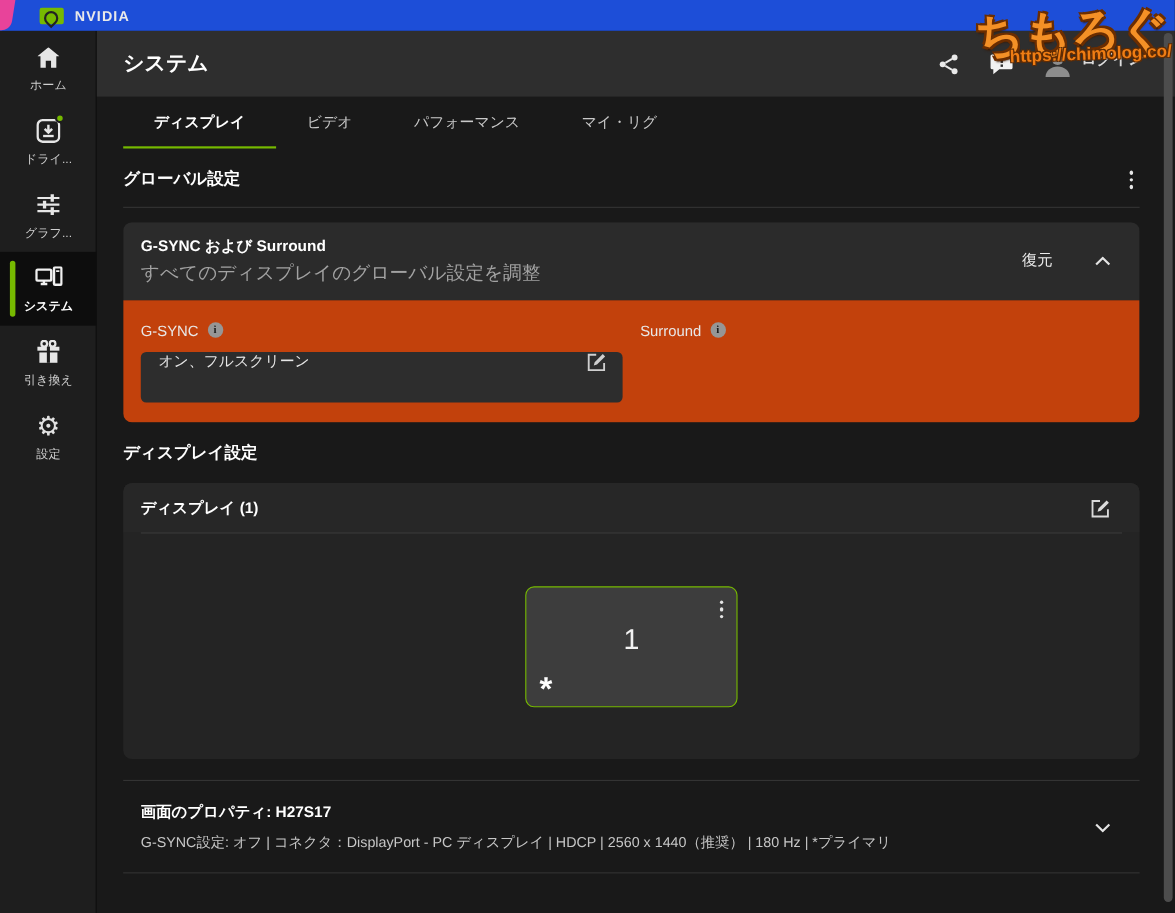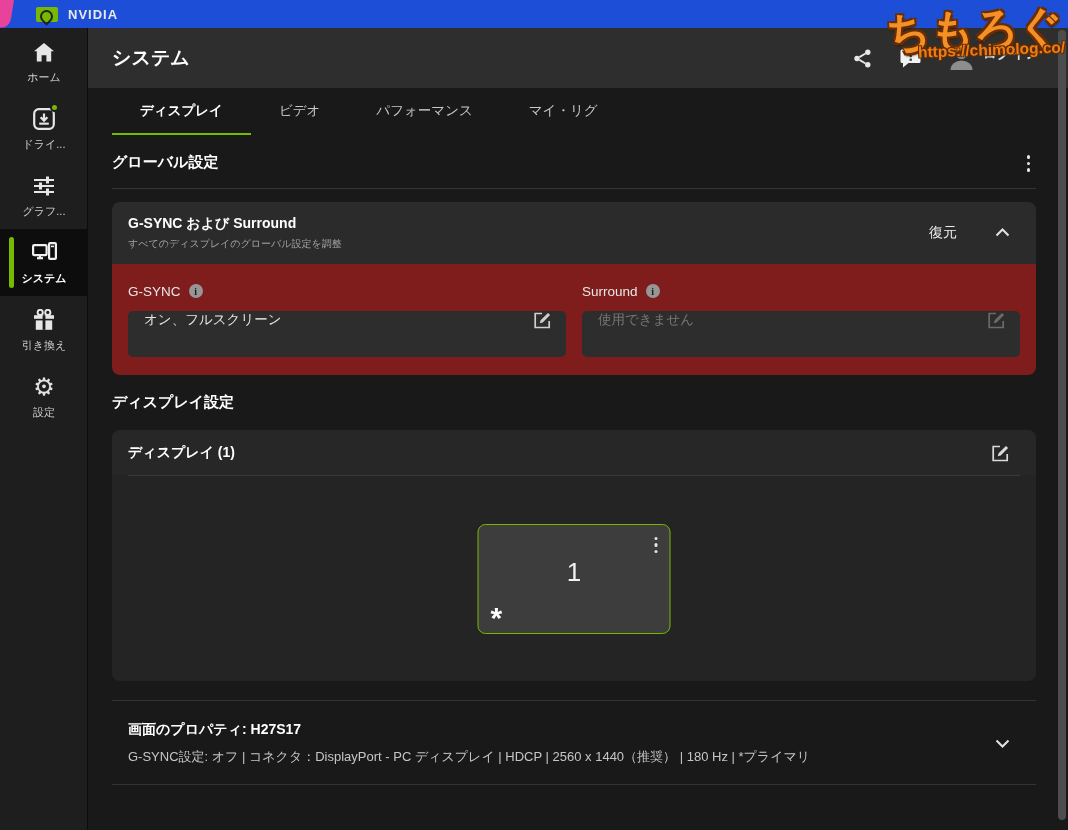--- a/index.html
+++ b/index.html
@@ -55,24 +55,24 @@
   .section-head { display:flex; align-items:flex-start; justify-content:space-between;
                   padding:18px 4px 14px 0; }
   .section-head .h { color:#ffffff; font-size:15px; font-weight:bold; }
   .section-head.rule { border-bottom:1px solid #343434; }
 
   
   .card { border-radius:8px; overflow:hidden; }
   .card1 { margin-top:13px; }
   .card1-head { background:#2b2b2b; padding:13px 26px 13px 16px; display:flex; align-items:center; }
   .card1-titles .t { color:#ffffff; font-size:14px; font-weight:bold; }
-  .card1-titles .s { color:#a2a2a2; font-size:10px; margin-top:4px; }
+  .card1-titles .s { color:#a2a2a2; font-size:17px; margin-top:4px; }
   .card1-actions { margin-left:auto; display:flex; align-items:center; gap:38px; }
   .restore { color:#ececec; font-size:14px; cursor:pointer; }
-  .card1-body { background:#7f1d1d; padding:14px 16px 18px; display:flex; gap:16px; }
+  .card1-body { background:#c2410c; padding:14px 16px 18px; display:flex; gap:16px; }
   .fld { flex:1; }
   .fld-label { display:flex; align-items:center; gap:8px; color:#e8e8e8; font-size:13.5px; margin:6px 0 12px; }
   .info { width:14px; height:14px; border-radius:50%; background:#969696; color:#1b1b1b;
           font-size:10px; font-weight:bold; display:inline-flex; align-items:center; justify-content:center;
           font-family:"Liberation Serif","DejaVu Serif",serif; }
   .fld-box { height:46px; background:#2d2d2d; border-radius:5px; display:flex; 
              padding:0 14px 0 16px; cursor:pointer; }
   .fld-box .val { color:#e6e6e6; font-size:13.5px; }
   .fld-box.disabled .val { color:#767676; }
   .fld-box .edit { margin-left:auto; }
@@ -282,29 +282,20 @@
                   <path d="M7.6 9.3 L15 1.9 l2.1 2.1 L9.7 11.4 l-2.9 .8 .8 -2.9 Z" fill="#cfcfcf"></path>
                 </svg>
             </span>
           </div>
         </div>
         <div class="fld">
           <div class="fld-label">
             <span>Surround</span>
             <span class="info">i</span>
           </div>
-          <div class="fld-box disabled">
-            <span class="val">使用できません</span>
-            <span class="edit">
-              <svg width="19" height="19" viewBox="0 0 19 19">
-                  <path d="M16.2 10 V16.5 H2.2 V2.5 H9" fill="none" stroke="#6a6a6a" stroke-width="1.7"></path>
-                  <path d="M7.6 9.3 L15 1.9 l2.1 2.1 L9.7 11.4 l-2.9 .8 .8 -2.9 Z" fill="#6a6a6a"></path>
-                </svg>
-            </span>
-          </div>
         </div>
       </div>
     </div>
 
     <div class="section-head">
       <span class="h">ディスプレイ設定</span>
     </div>
 
     <div class="card card2">
       <div class="card2-head">

